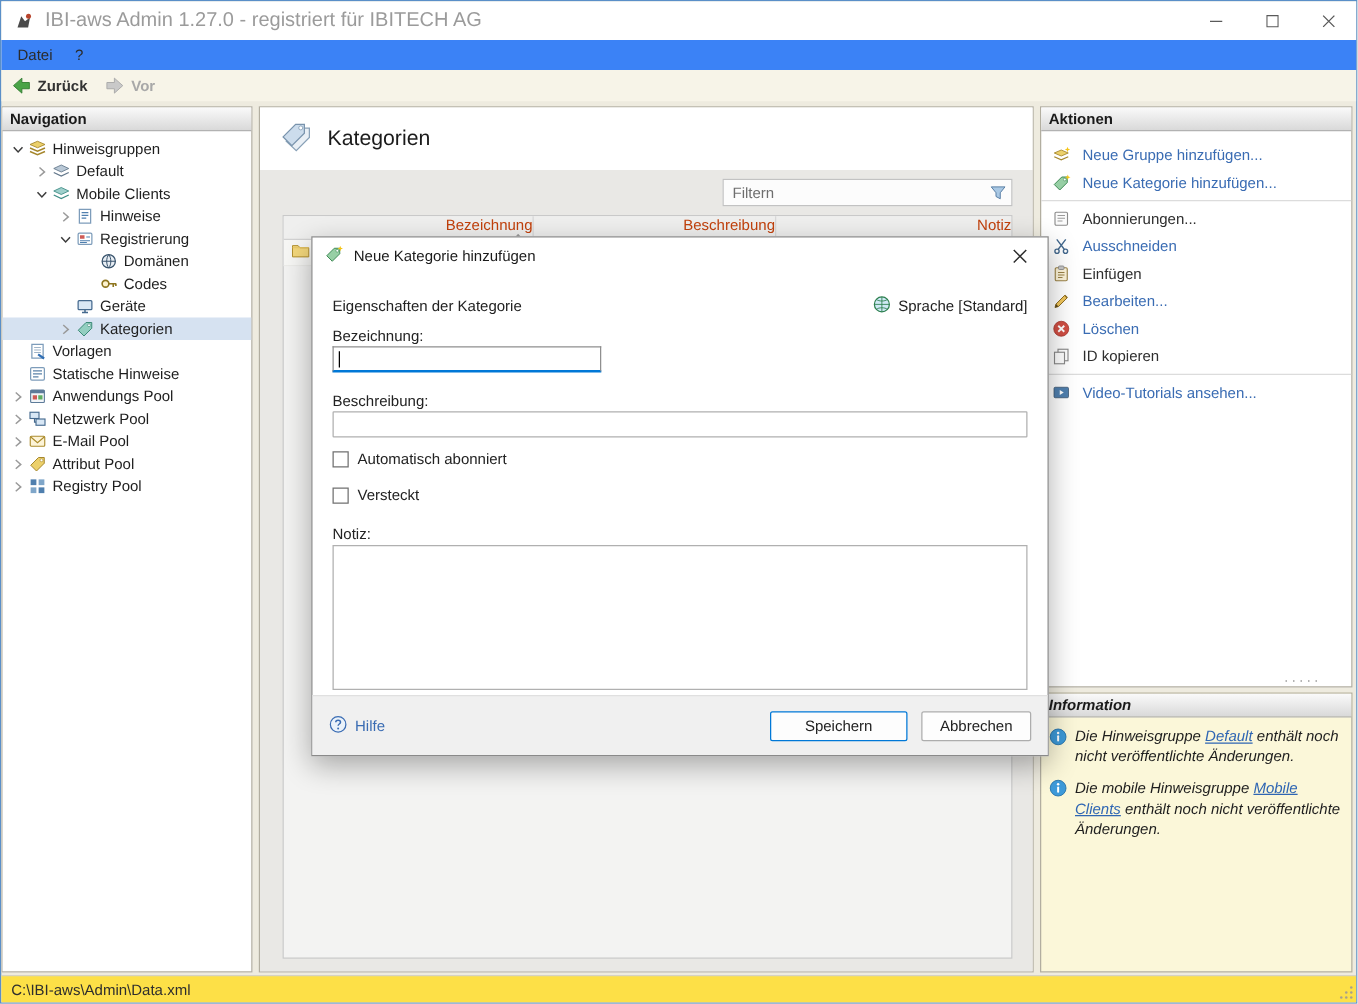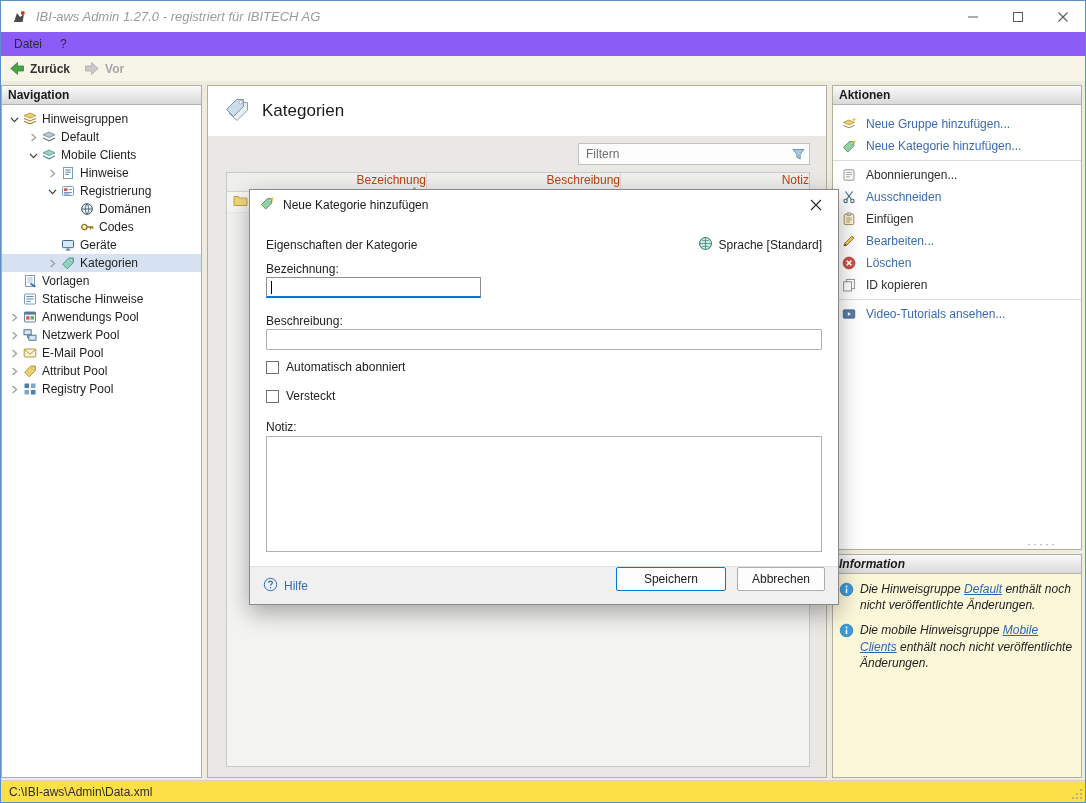--- a/index.html
+++ b/index.html
@@ -4,26 +4,26 @@
 <style>
   * { box-sizing: border-box; margin: 0; padding: 0; }
   html,body { width:1086px; height:803px; overflow:hidden; }
   body { font-family:"Liberation Sans","DejaVu Sans",sans-serif; font-size:12px; color:#222; }
 
   .window { position:relative; width:1086px; height:803px; border:1px solid #5a8fc8; background:#eeebdf; overflow:hidden; }
 
   
   .titlebar { position:absolute; top:0; left:0; right:0; height:31px; background:#ffffff; display:flex; align-items:center; padding-left:10px; }
   .app-icon { width:16px; height:16px; display:inline-flex; }
-  .title-text { margin-left:9px; color:#9b9b9b; font-size:13px;font-style:italic; }
+  .title-text { margin-left:9px; color:#9b9b9b; font-size:16px; }
   .win-controls { position:absolute; right:0; top:0; height:31px; display:flex; }
   .win-btn { width:45px; height:31px; display:flex; align-items:center; justify-content:center; cursor:default; }
 
   
-  .menubar { position:absolute; top:31px; left:0; right:0; height:24px; background:#8b5cf6; display:flex; align-items:center; padding-left:4px; }
+  .menubar { position:absolute; top:31px; left:0; right:0; height:24px; background:#3b82f6; display:flex; align-items:center; padding-left:4px; }
   .menu-item { padding:3px 9px; color:#2b2b2b; }
   .toolbar { position:absolute; top:55px; left:0; right:0; height:25px; background:#f7f4e8; display:flex; align-items:center; padding-left:8px; gap:14px; }
   .tool-btn { display:flex; align-items:center; gap:5px; font-weight:bold; color:#333; }
   .tool-btn.disabled { color:#a8a8a8; }
   .tool-btn .ticon { display:inline-flex; }
 
   
   .panel-header { height:19px; background:linear-gradient(#fafafa,#d9d9d9); border-bottom:1px solid #b2b2b2; font-weight:bold; font-size:12px; color:#1a1a1a; display:flex; align-items:center; padding-left:6px; }
 
   
@@ -87,21 +87,21 @@
   .lbl-besch { top:94px; }
   .lbl-notiz { top:200px; }
   .input { position:absolute; background:#fff; height:21px; }
   .bez-input { left:16px; top:57px; width:215px; border:1px solid #8f8f8f; border-bottom:2px solid #0078d7; }
   .caret { position:absolute; left:4px; top:3px; width:1px; height:13px; background:#000; }
   .besch-input { left:16px; right:16px; top:109px; border:1px solid #b0b0b0; border-radius:1px; }
   .chk-row { position:absolute; left:16px; display:flex; align-items:center; gap:7px; }
   .chk1 { top:140px; } .chk2 { top:169px; }
   .checkbox { width:13px; height:13px; background:#fff; border:1px solid #707070; flex:none; }
   .textarea { position:absolute; left:16px; right:16px; top:216px; height:116px; background:#fff; border:1px solid #b0b0b0; }
-  .dialog-footer { position:absolute; left:0; right:0; bottom:0; height:38px; background:#f0f0f0; border-top:1px solid #e0e0e0; display:flex; padding:0 13px; }
+  .dialog-footer { position:absolute; left:0; right:0; bottom:0; height:48px; background:#f0f0f0; border-top:1px solid #e0e0e0; display:flex; align-items:center; padding:0 13px; }
   .help-link { display:flex; align-items:center; gap:6px; color:#3a6cb3; }
   .footer-buttons { margin-left:auto; display:flex; gap:11px; }
   .btn { height:24px; background:#fdfdfd; border:1px solid #adadad; font-size:12px; font-family:inherit; border-radius:2px; color:#222; padding:0 14px; min-width:70px; }
   .btn-primary { border-color:#0078d7; min-width:110px; }
 </style>
 </head>
 <body>
 
 <div class="window">
 

